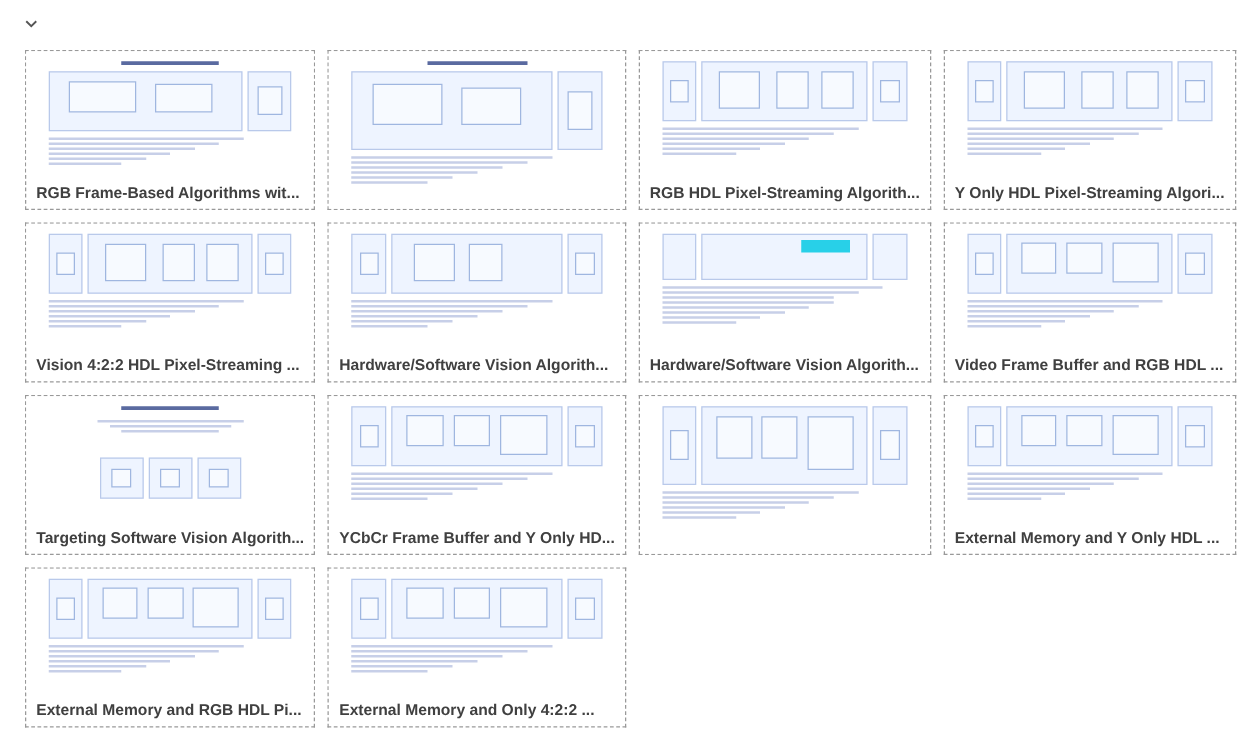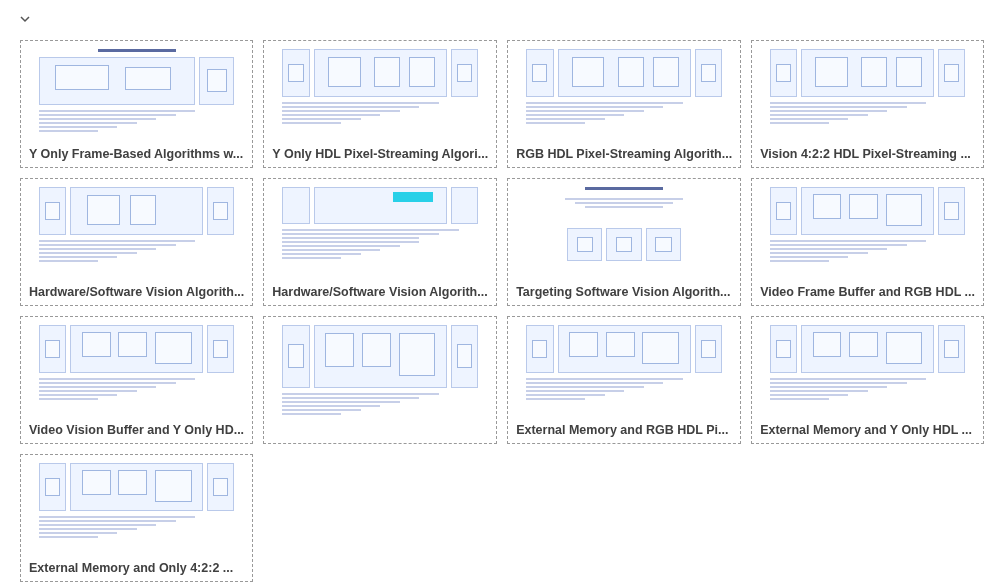--- a/index.html
+++ b/index.html
@@ -151,21 +151,45 @@
           <div class="text-lines">
             <div class="tline w80"></div>
             <div class="tline w70"></div>
             <div class="tline w60"></div>
             <div class="tline w50"></div>
             <div class="tline w40"></div>
             <div class="tline w30"></div>
           </div>
         </div>
       </div>
-      <div class="card-label">Y Only Frame-Based Algorithms w...</div>
+      <div class="card-label">RGB Frame-Based Algorithms wit...</div>
+    </div>
+    <div class="card">
+      <div class="thumb">
+        <div class="thumb-inner">
+          <div class="thumb-title-bar"></div>
+          <div class="diagram-row">
+            <div class="diagram-block">
+              <div class="inner-box" style="top: 15%; left: 10%; width: 35%; height: 55%;"></div>
+              <div class="inner-box" style="top: 20%; left: 55%; width: 30%; height: 50%;"></div>
+            </div>
+            <div class="diagram-block small">
+              <div class="inner-box" style="top: 25%; left: 20%; width: 60%; height: 50%;"></div>
+            </div>
+          </div>
+          <div class="text-lines">
+            <div class="tline w80"></div>
+            <div class="tline w70"></div>
+            <div class="tline w60"></div>
+            <div class="tline w50"></div>
+            <div class="tline w40"></div>
+            <div class="tline w30"></div>
+          </div>
+        </div>
+      </div>
     </div>
     <div class="card">
       <div class="thumb">
         <div class="thumb-inner">
           <div class="diagram-row">
             <div class="diagram-block tiny">
               <div class="inner-box" style="top: 30%; left: 20%; width: 60%; height: 40%;"></div>
             </div>
             <div class="diagram-block">
               <div class="inner-box" style="top: 15%; left: 10%; width: 25%; height: 65%;"></div>
@@ -179,21 +203,21 @@
           <div class="text-lines">
             <div class="tline w80"></div>
             <div class="tline w70"></div>
             <div class="tline w60"></div>
             <div class="tline w50"></div>
             <div class="tline w40"></div>
             <div class="tline w30"></div>
           </div>
         </div>
       </div>
-      <div class="card-label">Y Only HDL Pixel-Streaming Algori...</div>
+      <div class="card-label">RGB HDL Pixel-Streaming Algorith...</div>
     </div>
     <div class="card">
       <div class="thumb">
         <div class="thumb-inner">
           <div class="diagram-row">
             <div class="diagram-block tiny">
               <div class="inner-box" style="top: 30%; left: 20%; width: 60%; height: 40%;"></div>
             </div>
             <div class="diagram-block">
               <div class="inner-box" style="top: 15%; left: 10%; width: 25%; height: 65%;"></div>
@@ -207,21 +231,21 @@
           <div class="text-lines">
             <div class="tline w80"></div>
             <div class="tline w70"></div>
             <div class="tline w60"></div>
             <div class="tline w50"></div>
             <div class="tline w40"></div>
             <div class="tline w30"></div>
           </div>
         </div>
       </div>
-      <div class="card-label">RGB HDL Pixel-Streaming Algorith...</div>
+      <div class="card-label">Y Only HDL Pixel-Streaming Algori...</div>
     </div>
     <div class="card">
       <div class="thumb">
         <div class="thumb-inner">
           <div class="diagram-row">
             <div class="diagram-block tiny">
               <div class="inner-box" style="top: 30%; left: 20%; width: 60%; height: 40%;"></div>
             </div>
             <div class="diagram-block">
               <div class="inner-box" style="top: 15%; left: 10%; width: 25%; height: 65%;"></div>
@@ -287,20 +311,48 @@
             <div class="tline w70"></div>
             <div class="tline w70"></div>
             <div class="tline w60"></div>
             <div class="tline w50"></div>
             <div class="tline w40"></div>
             <div class="tline w30"></div>
           </div>
         </div>
       </div>
       <div class="card-label">Hardware/Software Vision Algorith...</div>
+    </div>
+    <div class="card">
+      <div class="thumb">
+        <div class="thumb-inner">
+          <div class="diagram-row">
+            <div class="diagram-block tiny">
+              <div class="inner-box" style="top: 30%; left: 20%; width: 60%; height: 40%;"></div>
+            </div>
+            <div class="diagram-block">
+              <div class="inner-box" style="top: 12%; left: 8%; width: 22%; height: 55%;"></div>
+              <div class="inner-box" style="top: 12%; left: 36%; width: 22%; height: 55%;"></div>
+              <div class="inner-box" style="top: 12%; left: 64%; width: 28%; height: 70%;"></div>
+            </div>
+            <div class="diagram-block tiny">
+              <div class="inner-box" style="top: 30%; left: 20%; width: 60%; height: 40%;"></div>
+            </div>
+          </div>
+          <div class="text-lines">
+            <div class="tline w80"></div>
+            <div class="tline w70"></div>
+            <div class="tline w60"></div>
+            <div class="tline w50"></div>
+            <div class="tline w40"></div>
+            <div class="tline w30"></div>
+          </div>
+        </div>
+      </div>
+      <div class="card-label">Video Frame Buffer and RGB HDL ...</div>
     </div>
     <div class="card">
       <div class="thumb">
         <div class="thumb-inner">
           <div class="thumb-title-bar"></div>
           <div class="text-lines" style="flex: 0 0 auto;">
             <div class="tline w60" style="margin: 0px auto;"></div>
             <div class="tline w50" style="margin: 0px auto;"></div>
             <div class="tline w40" style="margin: 0px auto;"></div>
           </div>
@@ -339,21 +391,21 @@
           <div class="text-lines">
             <div class="tline w80"></div>
             <div class="tline w70"></div>
             <div class="tline w60"></div>
             <div class="tline w50"></div>
             <div class="tline w40"></div>
             <div class="tline w30"></div>
           </div>
         </div>
       </div>
-      <div class="card-label">Video Frame Buffer and RGB HDL ...</div>
+      <div class="card-label">YCbCr Frame Buffer and Y Only HD...</div>
     </div>
     <div class="card">
       <div class="thumb">
         <div class="thumb-inner">
           <div class="diagram-row">
             <div class="diagram-block tiny">
               <div class="inner-box" style="top: 30%; left: 20%; width: 60%; height: 40%;"></div>
             </div>
             <div class="diagram-block">
               <div class="inner-box" style="top: 12%; left: 8%; width: 22%; height: 55%;"></div>
@@ -367,21 +419,20 @@
           <div class="text-lines">
             <div class="tline w80"></div>
             <div class="tline w70"></div>
             <div class="tline w60"></div>
             <div class="tline w50"></div>
             <div class="tline w40"></div>
             <div class="tline w30"></div>
           </div>
         </div>
       </div>
-      <div class="card-label">Video Vision Buffer and Y Only HD...</div>
     </div>
     <div class="card">
       <div class="thumb">
         <div class="thumb-inner">
           <div class="diagram-row">
             <div class="diagram-block tiny">
               <div class="inner-box" style="top: 30%; left: 20%; width: 60%; height: 40%;"></div>
             </div>
             <div class="diagram-block">
               <div class="inner-box" style="top: 12%; left: 8%; width: 22%; height: 55%;"></div>
@@ -395,20 +446,21 @@
           <div class="text-lines">
             <div class="tline w80"></div>
             <div class="tline w70"></div>
             <div class="tline w60"></div>
             <div class="tline w50"></div>
             <div class="tline w40"></div>
             <div class="tline w30"></div>
           </div>
         </div>
       </div>
+      <div class="card-label">External Memory and Y Only HDL ...</div>
     </div>
     <div class="card">
       <div class="thumb">
         <div class="thumb-inner">
           <div class="diagram-row">
             <div class="diagram-block tiny">
               <div class="inner-box" style="top: 30%; left: 20%; width: 60%; height: 40%;"></div>
             </div>
             <div class="diagram-block">
               <div class="inner-box" style="top: 12%; left: 8%; width: 22%; height: 55%;"></div>
@@ -450,43 +502,15 @@
           <div class="text-lines">
             <div class="tline w80"></div>
             <div class="tline w70"></div>
             <div class="tline w60"></div>
             <div class="tline w50"></div>
             <div class="tline w40"></div>
             <div class="tline w30"></div>
           </div>
         </div>
       </div>
-      <div class="card-label">External Memory and Y Only HDL ...</div>
-    </div>
-    <div class="card">
-      <div class="thumb">
-        <div class="thumb-inner">
-          <div class="diagram-row">
-            <div class="diagram-block tiny">
-              <div class="inner-box" style="top: 30%; left: 20%; width: 60%; height: 40%;"></div>
-            </div>
-            <div class="diagram-block">
-              <div class="inner-box" style="top: 12%; left: 8%; width: 22%; height: 55%;"></div>
-              <div class="inner-box" style="top: 12%; left: 36%; width: 22%; height: 55%;"></div>
-              <div class="inner-box" style="top: 12%; left: 64%; width: 28%; height: 70%;"></div>
-            </div>
-            <div class="diagram-block tiny">
-              <div class="inner-box" style="top: 30%; left: 20%; width: 60%; height: 40%;"></div>
-            </div>
-          </div>
-          <div class="text-lines">
-            <div class="tline w80"></div>
-            <div class="tline w70"></div>
-            <div class="tline w60"></div>
-            <div class="tline w50"></div>
-            <div class="tline w40"></div>
-            <div class="tline w30"></div>
-          </div>
-        </div>
-      </div>
       <div class="card-label">External Memory and Only 4:2:2 ...</div>
     </div>
   </div>
 
 </body></html>

